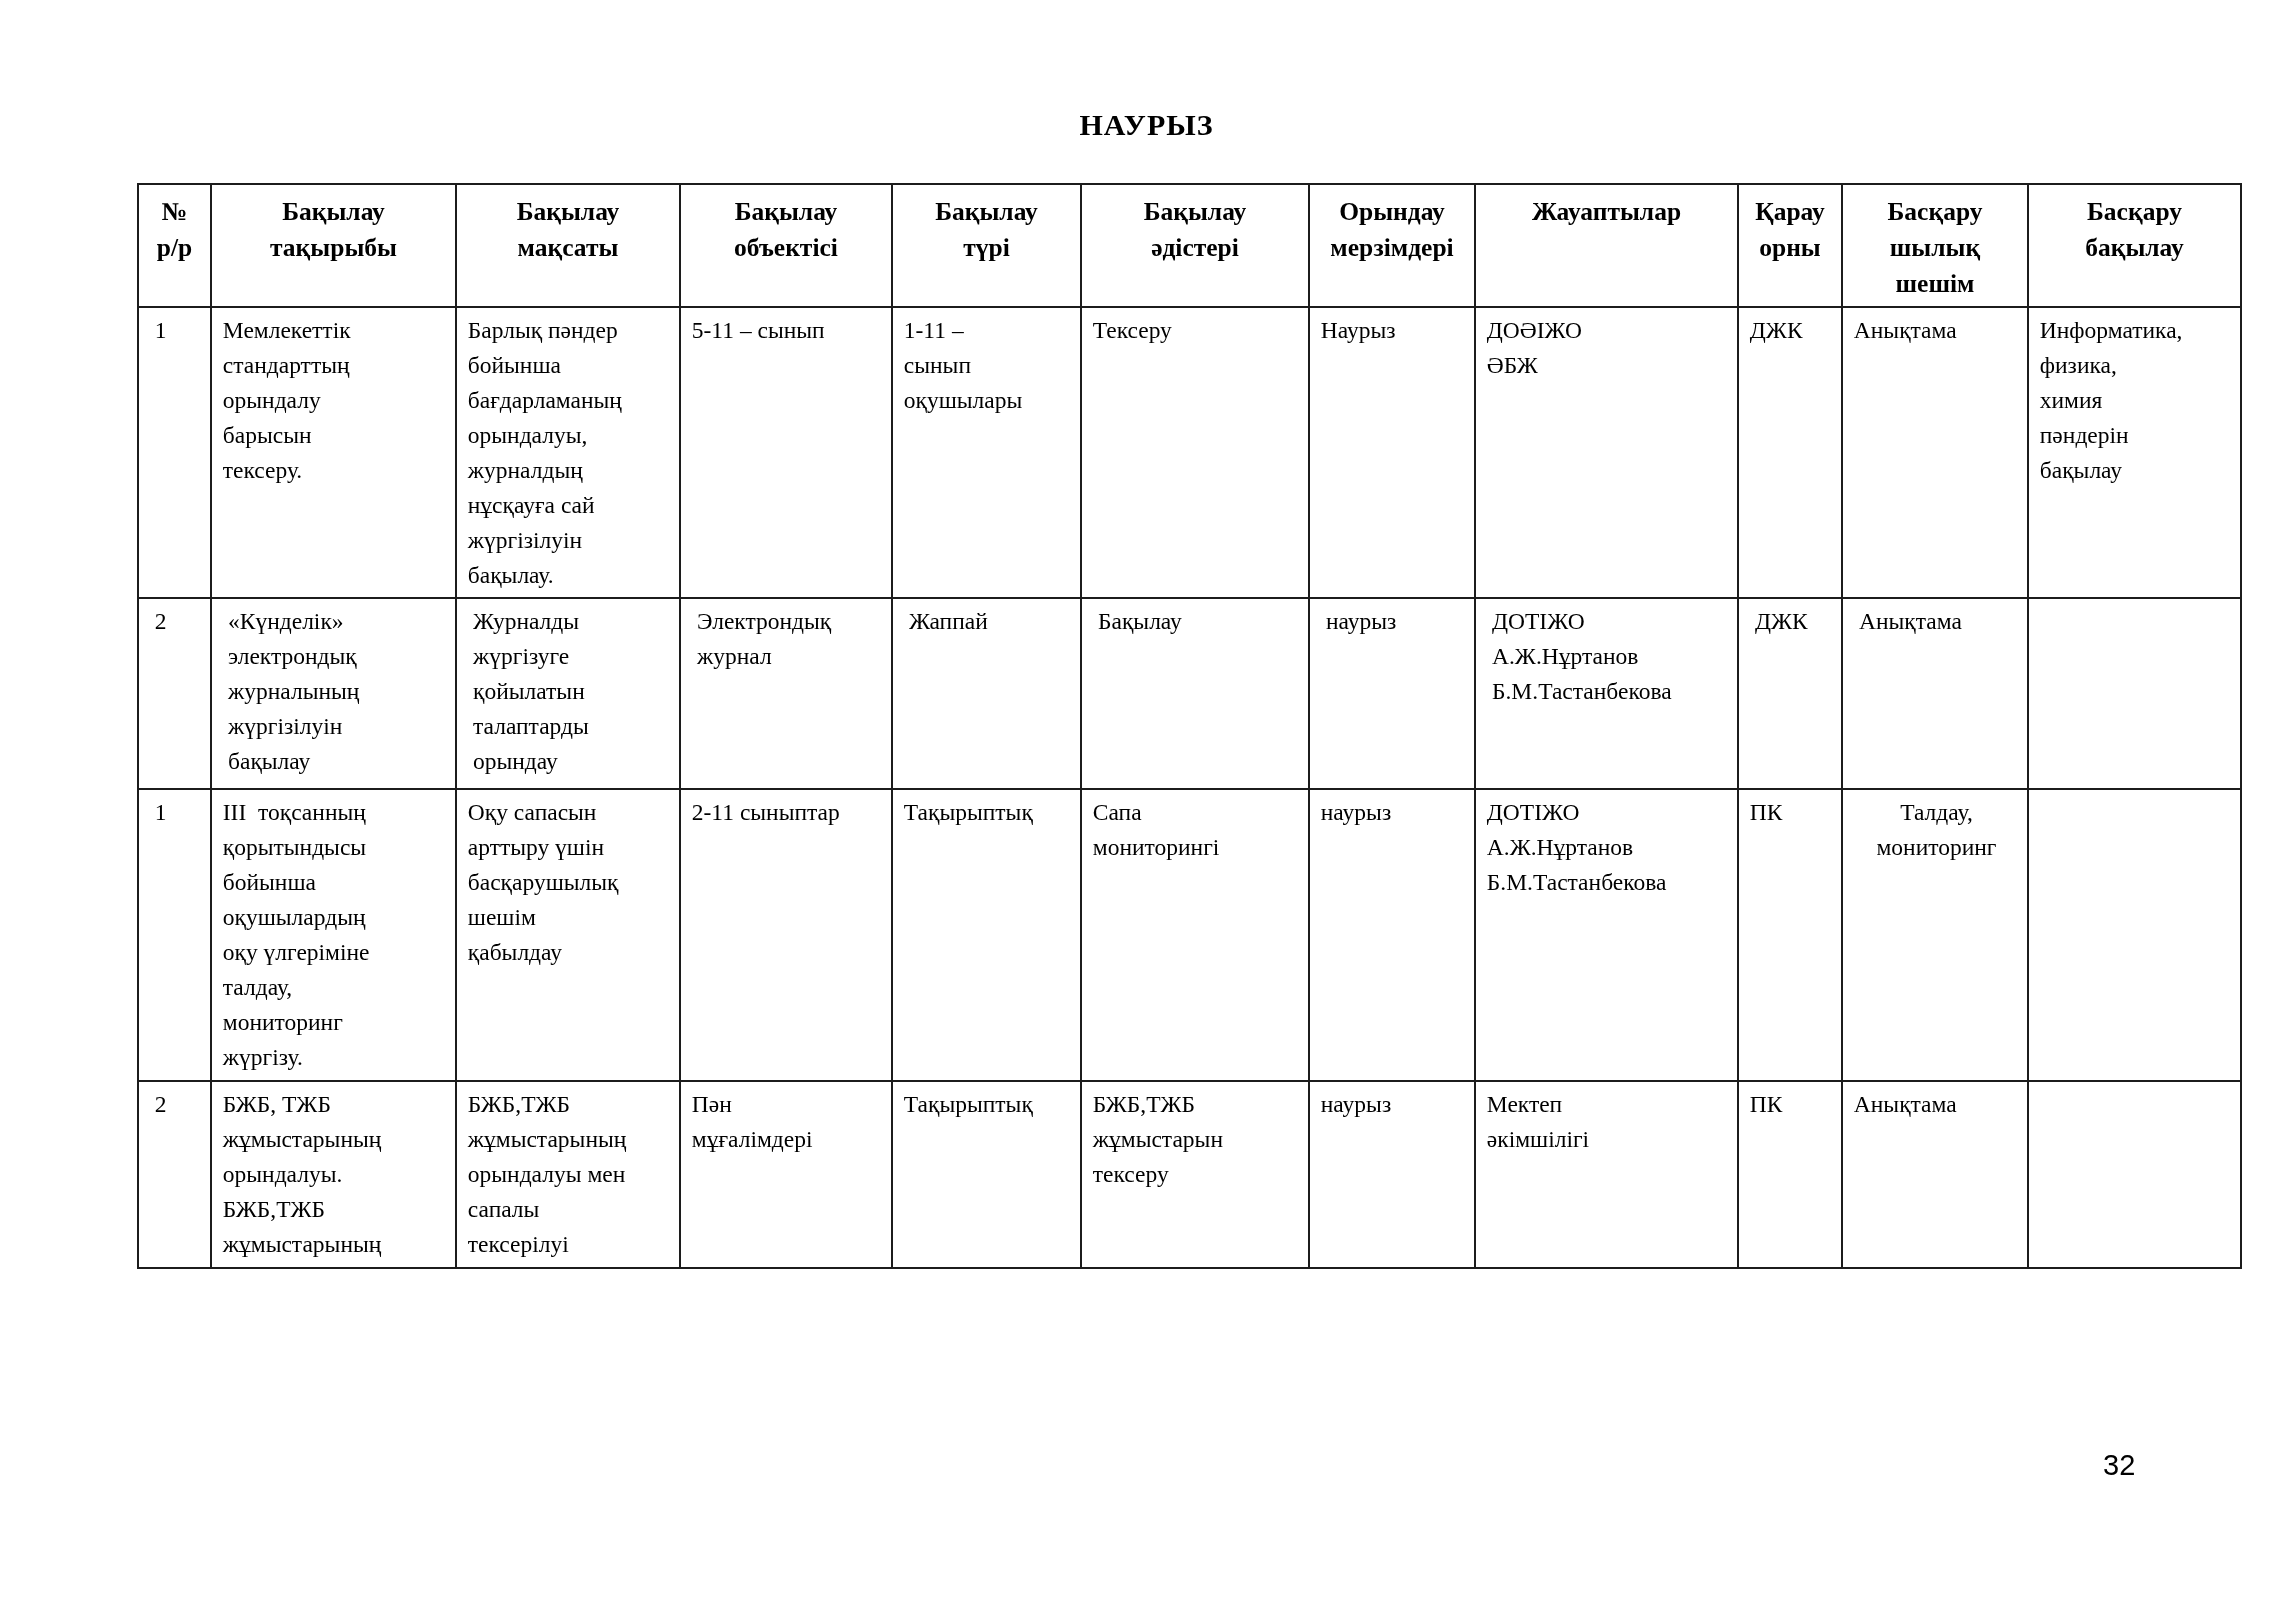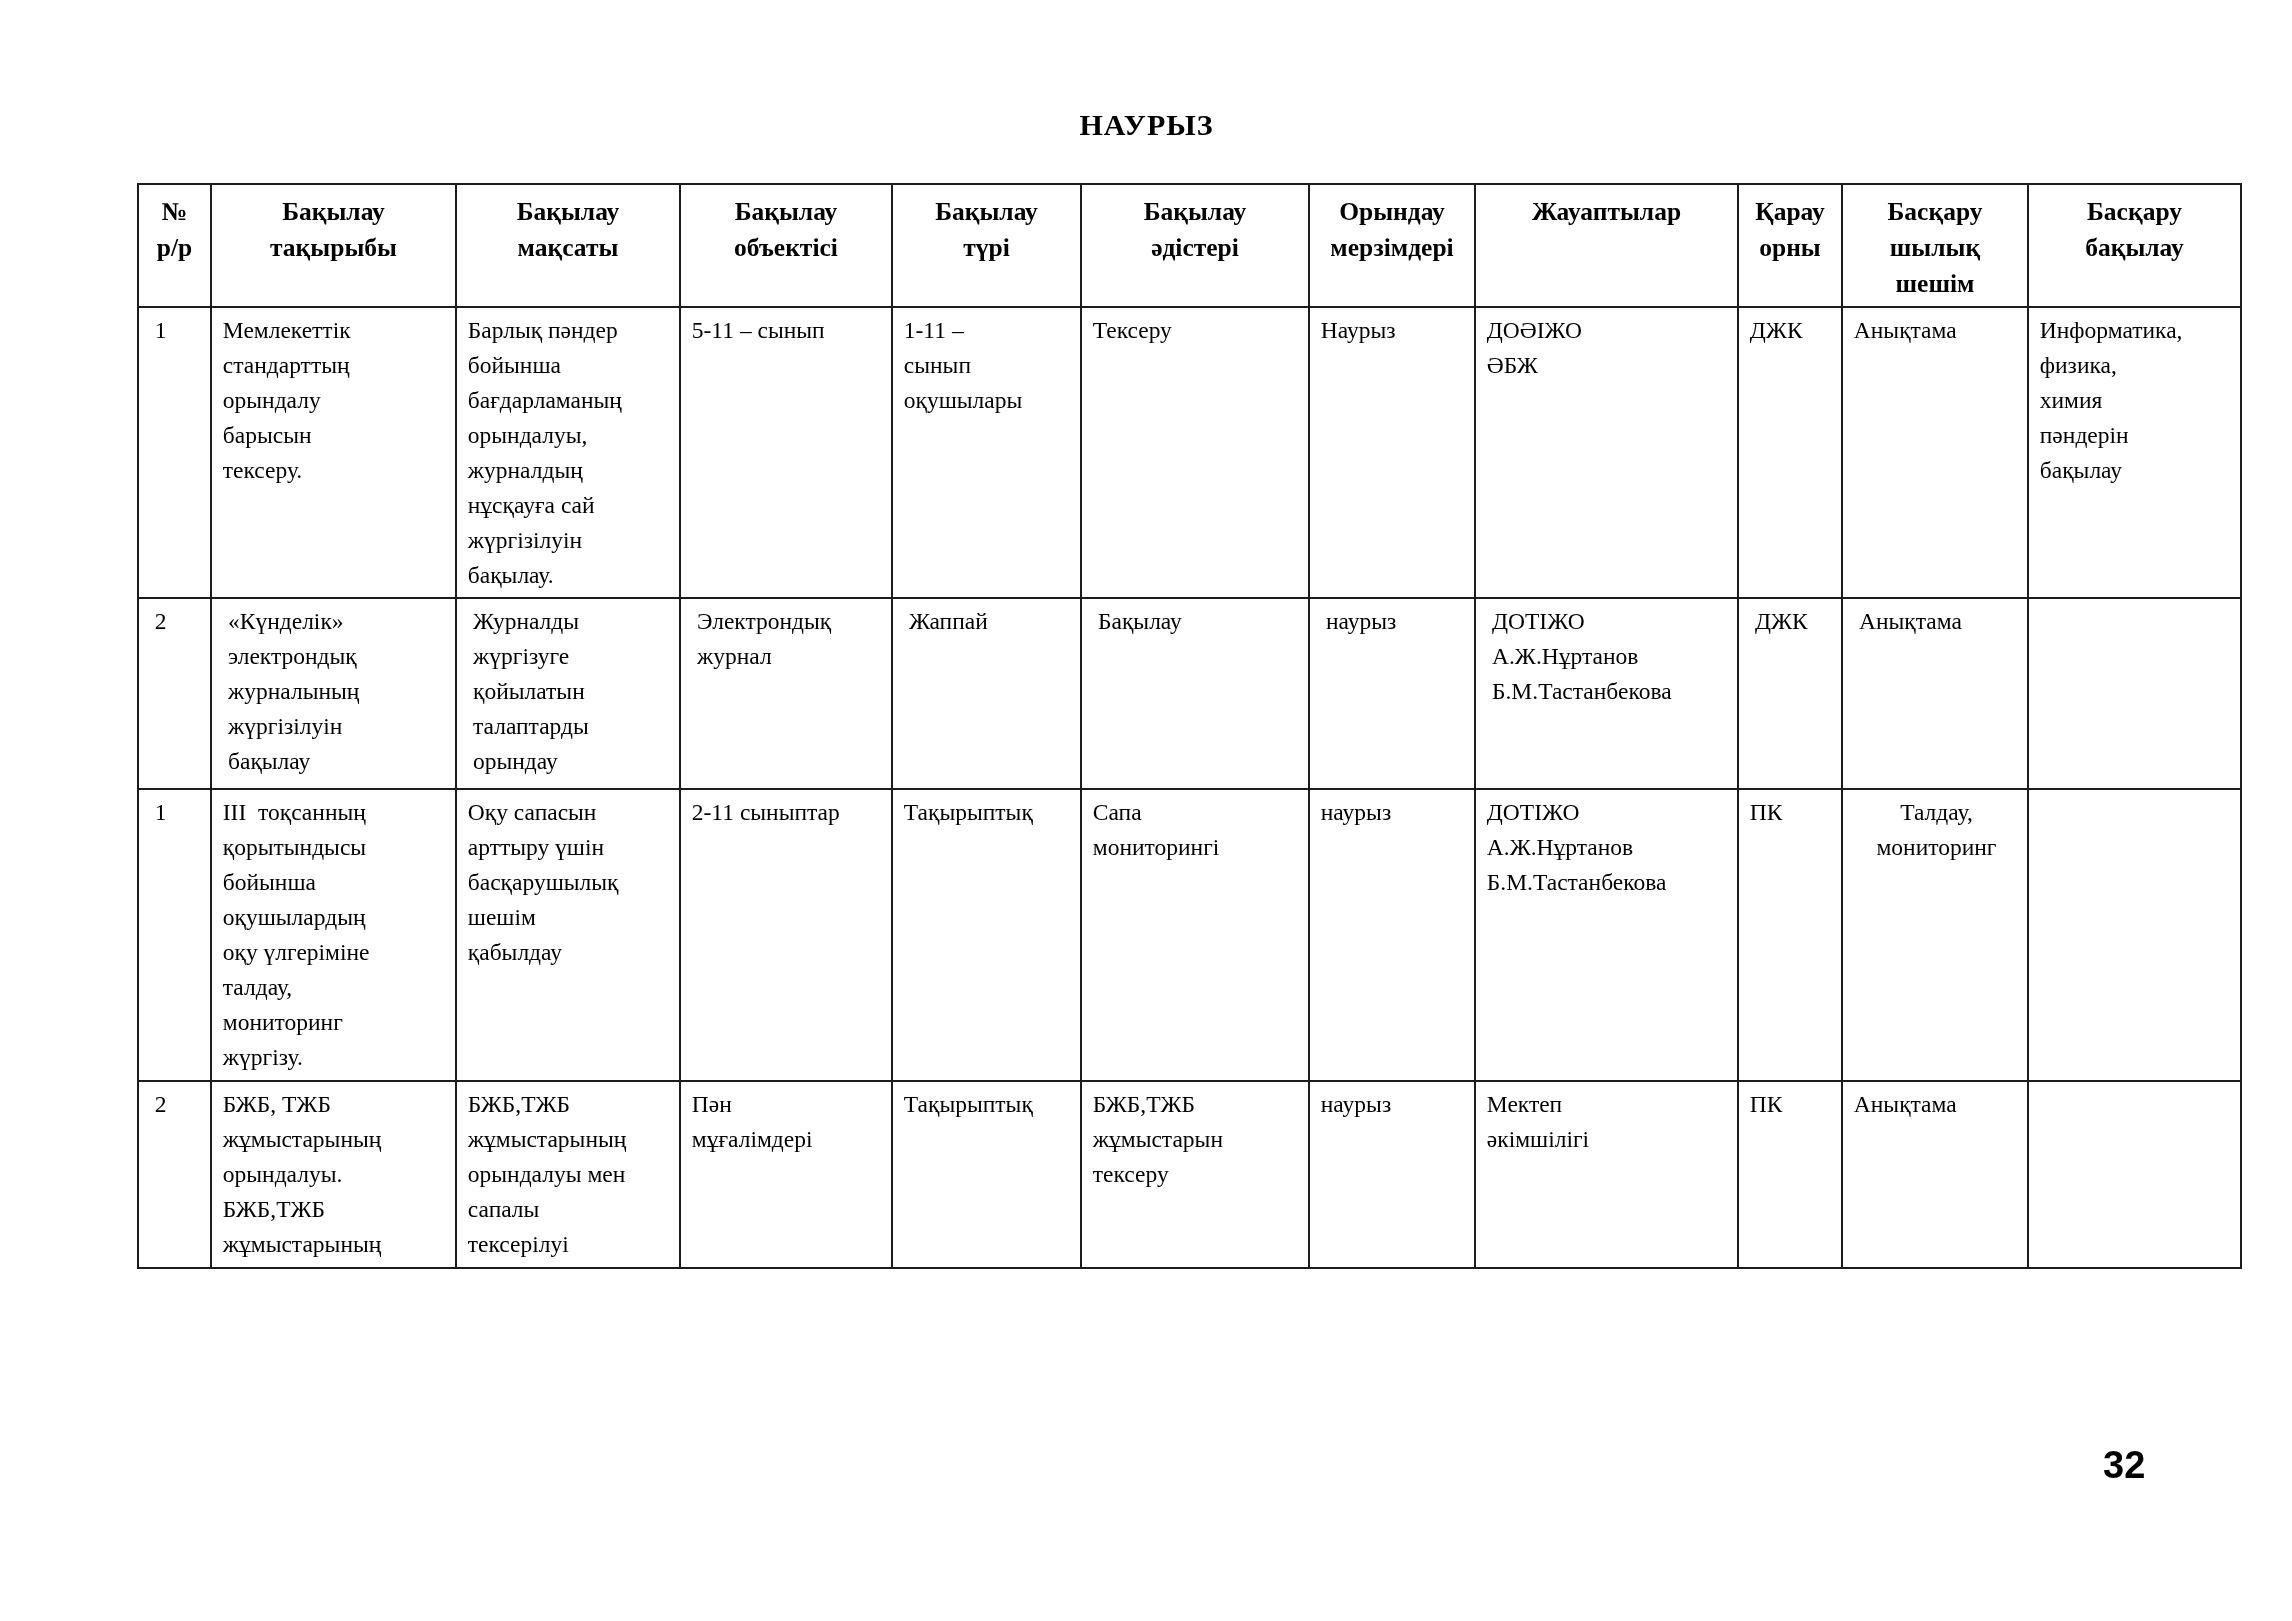--- a/index.html
+++ b/index.html
@@ -70,23 +70,22 @@
   .row-s0r1 td { height: 191px; padding-left: 16px; }
   .row-s1r0 td { height: 284px; }
   .row-s1r1 td { height: 157px; }
   
   .row-s1r0 td:nth-child(10) { text-align: center; }
   .page-number {
     position: absolute;
     left: 2103px;
     top: 1449px;
     font-family: "Liberation Sans", sans-serif;
-    font-size: 38px;
+    font-size: 29px;
     line-height: 33px;
-    font-weight: bold;
   }
 </style>
 </head>
 <body>
 
 <div class="doc-title">НАУРЫЗ</div>
 
 <table class="plan-table">
   <colgroup>
     <col style="width:73px">

